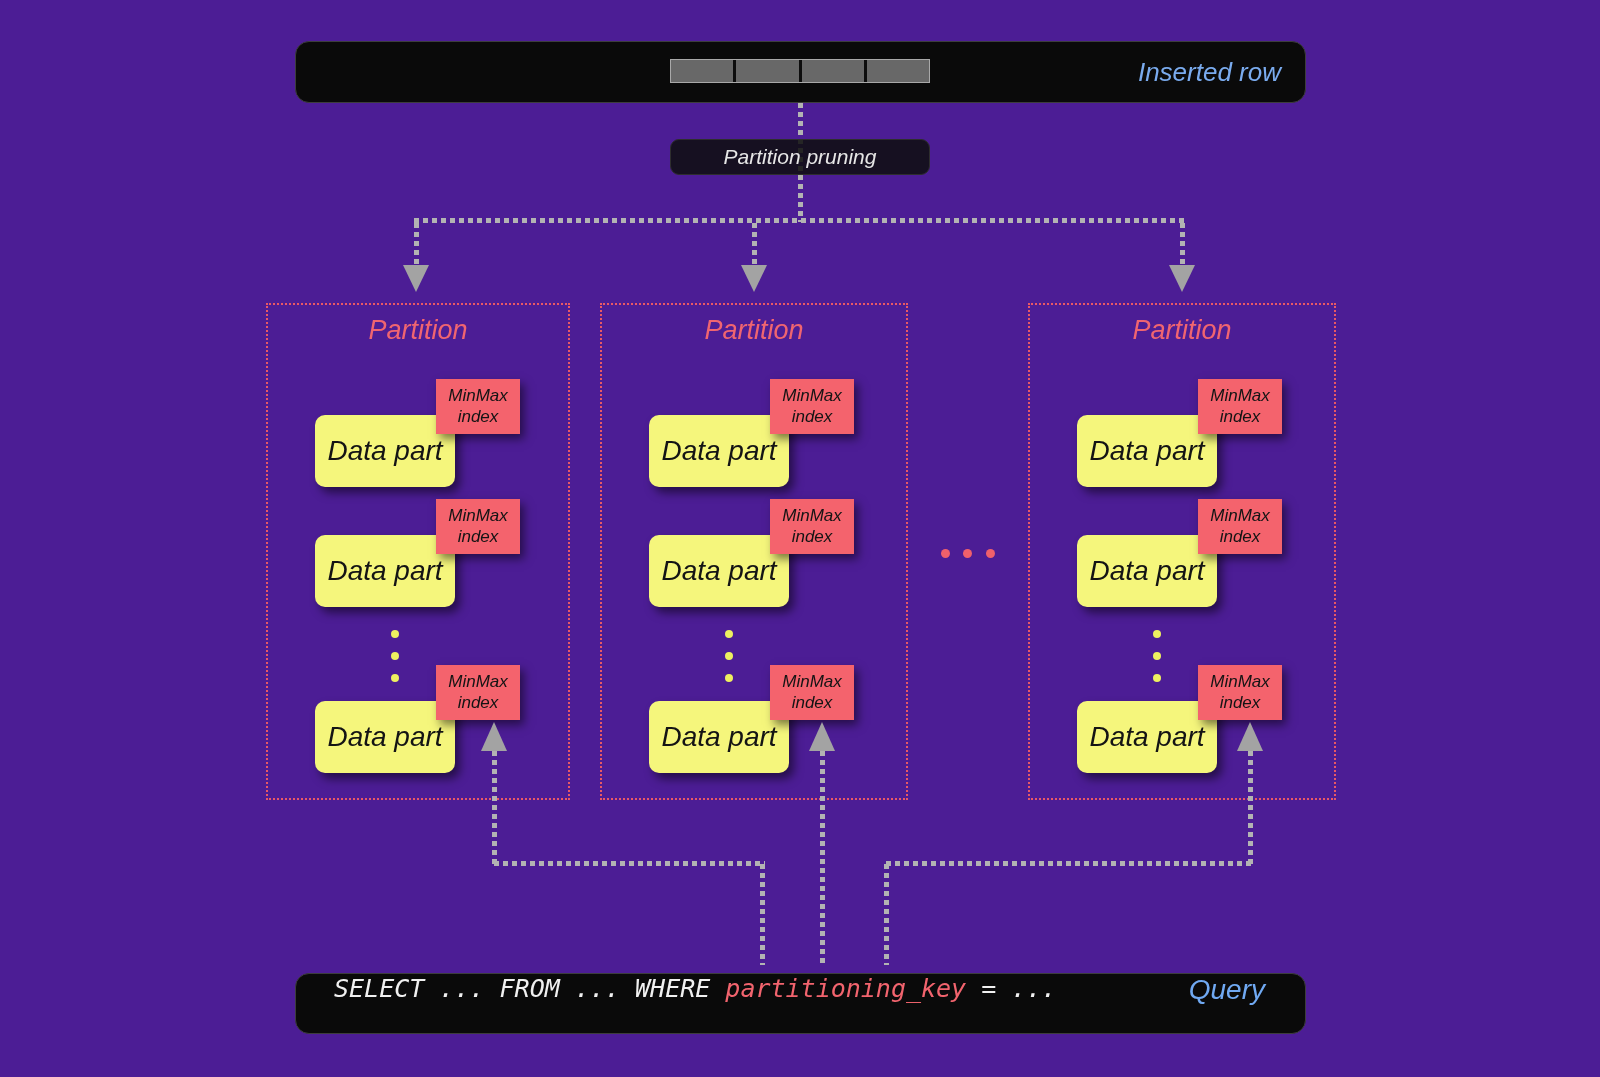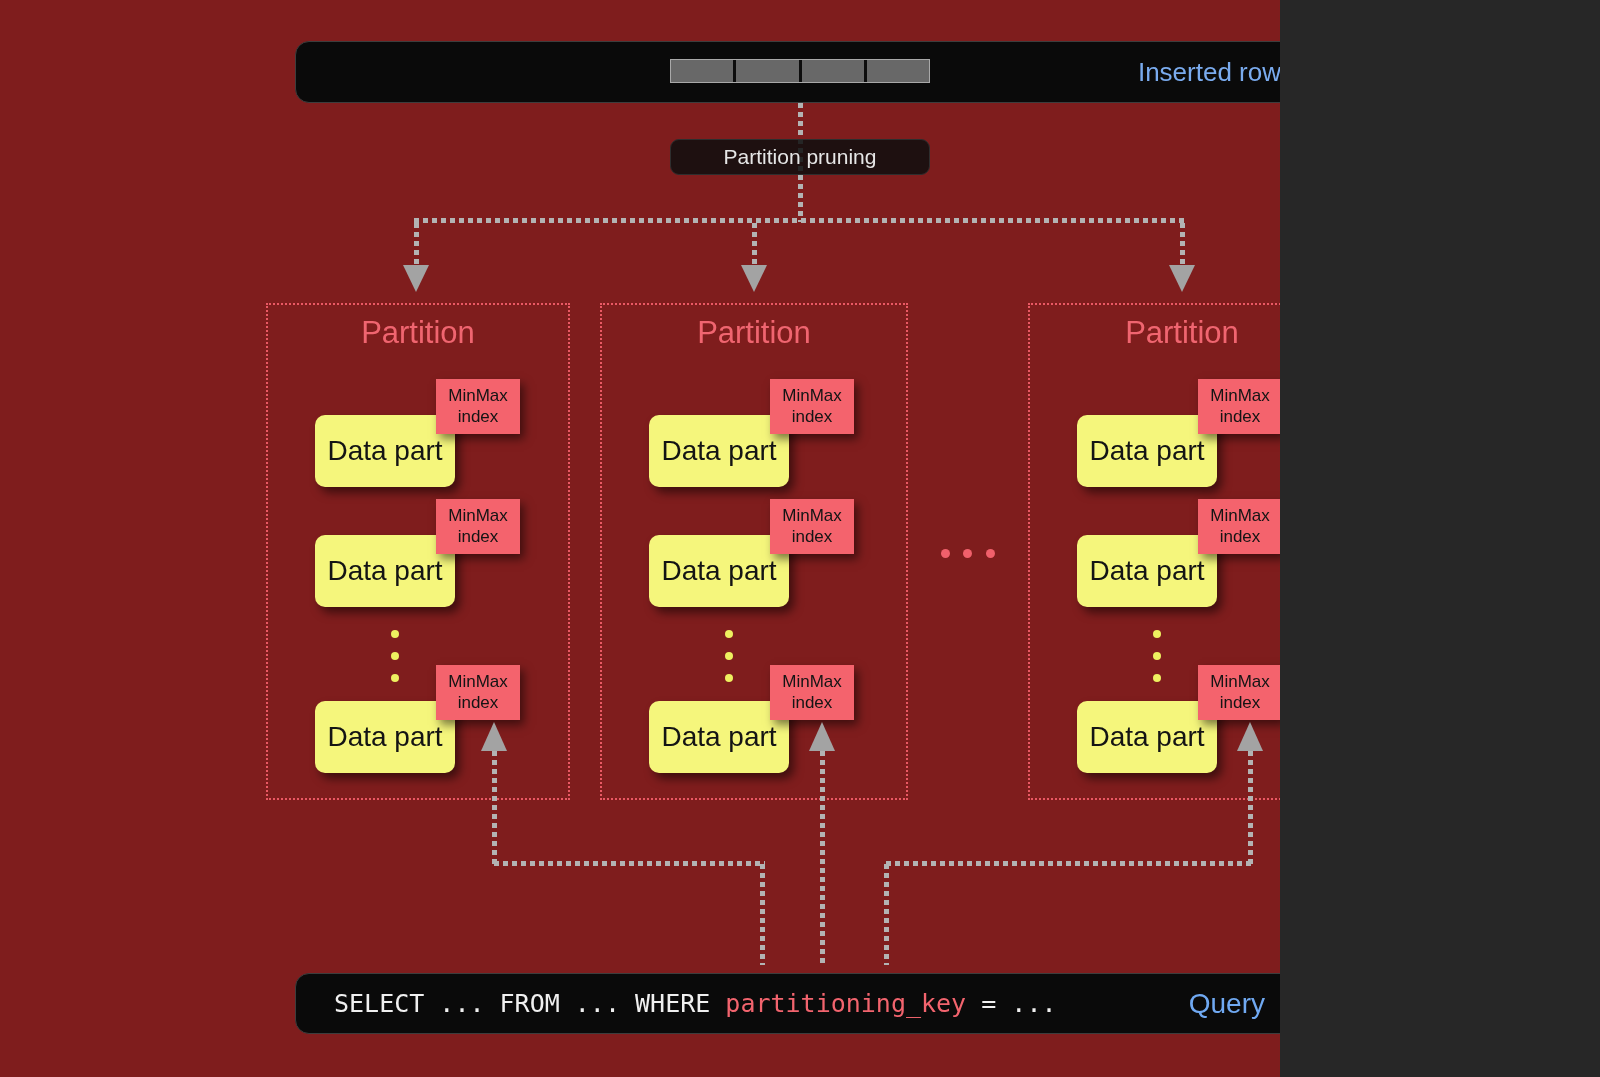--- a/index.html
+++ b/index.html
@@ -1,23 +1,23 @@
 <!DOCTYPE html>
 <html><head>
 <meta charset="utf-8">
 <style>
   html,body{margin:0;padding:0;background:#272727;}
-  #stage{position:relative;width:1280px;height:1077px;background:#7f1d1d;overflow:hidden;
-         font-family:"Liberation Sans",sans-serif;}
+  #stage{position:relative;width:1600px;height:1077px;background:#4c1d95;overflow:hidden;
+         font-family:"Liberation Sans",sans-serif;font-style:italic;}
 
   
   .bar{position:absolute;left:295px;width:1011px;background:#0a0a0a;
        border:1px solid #3d3d3d;border-radius:14px;box-sizing:border-box;}
   #top-bar{top:41px;height:62px;}
-  #query-bar{top:973px;height:61px;display:flex;align-items:center;gap:33px;}
+  #query-bar{top:973px;height:61px;display:flex;gap:33px;}
 
   
   #row-cells{position:absolute;left:374px;top:17px;width:260px;height:24px;
              display:flex;border:1px solid #a9a9a9;box-sizing:border-box;background:#0f0f0f;}
   .row-cell{flex:1;background:#686868;border-right:3px solid #0d0d0d;}
   .row-cell:last-child{border-right:none;}
   #inserted-row-label{position:absolute;right:24px;top:0;height:60px;display:flex;align-items:center;
                       color:#7aabee;font-size:26px;}
 
   
@@ -38,21 +38,21 @@
   .arr-up{border-left:13px solid transparent;border-right:13px solid transparent;
           border-bottom:29px solid #a3a3a3;}
 
   
   .partition{position:absolute;top:303px;height:497px;border:2px dotted #ea5964;
              box-sizing:border-box;z-index:2;}
   #partition-1{left:266px;width:304px;}
   #partition-2{left:600px;width:308px;}
   #partition-3{left:1028px;width:308px;}
   .partition-title{position:absolute;top:10px;left:0;width:100%;text-align:center;
-                   color:#f06570;font-size:31px;}
+                   color:#f06570;font-size:27px;}
 
   .part-group{position:absolute;left:0;top:0;width:100%;height:0;}
   .data-part{position:absolute;left:47px;width:140px;height:72px;background:#f5f67c;
              display:flex;align-items:center;justify-content:center;color:#141414;font-size:28px;
              box-shadow:5px 6px 10px rgba(0,0,0,0.5);z-index:2;border-radius:10px;}
   .minmax{position:absolute;left:168px;width:84px;height:55px;background:#f4636d;
           display:flex;align-items:center;justify-content:center;text-align:center;
           color:#141414;font-size:17px;line-height:1.2;
           box-shadow:4px 5px 9px rgba(0,0,0,0.5);z-index:3;}
   .mm-top-1{top:74px;} .dp-top-1{top:110px;}

